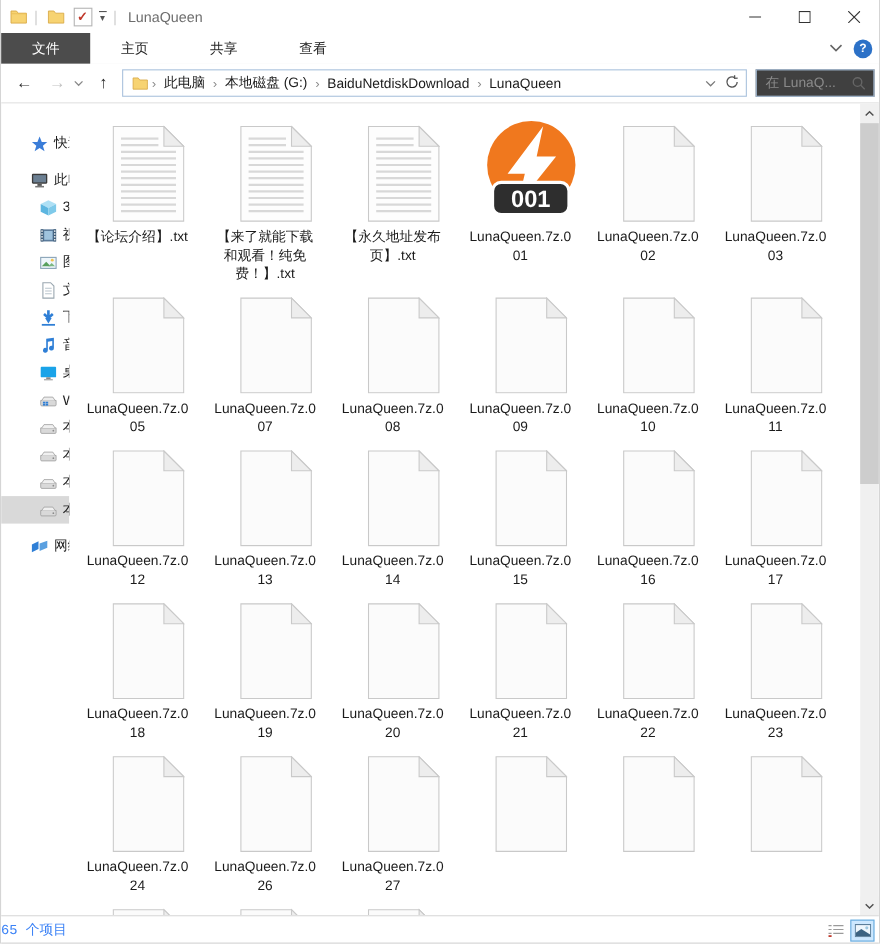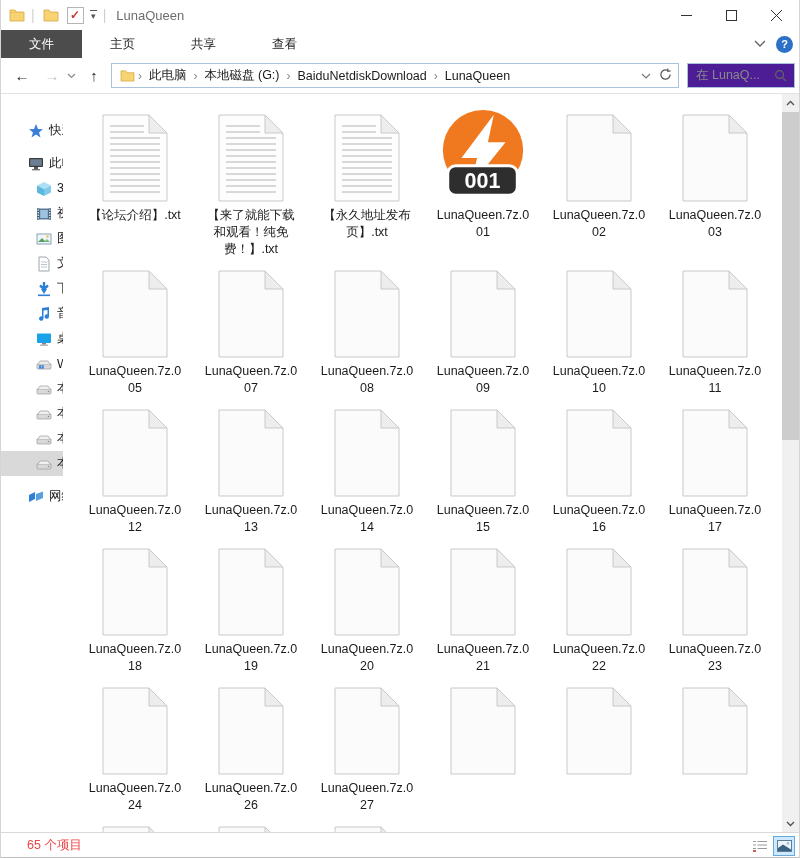--- a/index.html
+++ b/index.html
@@ -27,47 +27,47 @@
     display:flex;align-items:center;justify-content:center;}
   
   .navbar{position:absolute;top:58px;left:0;right:0;height:35px;background:#fff;border-bottom:1px solid #e2e2e2;}
   .nav-arrow{position:absolute;top:0;height:35px;display:flex;align-items:center;justify-content:center;font-size:15px;}
   .addr-box{position:absolute;left:110px;top:5px;width:568px;height:25px;border:1px solid #aac2dd;background:#fff;
     display:flex;align-items:center;box-sizing:border-box;}
   .crumbs{display:flex;align-items:center;gap:2px;padding-left:5px;flex:1;overflow:hidden;white-space:nowrap;}
   .crumb{padding:0 4px;color:#1b1b1b;}
   .crumb-sep{color:#8a8a8a;font-size:12px;padding:0 1px;}
   .addr-right{display:flex;align-items:center;gap:8px;padding-right:6px;}
-  .search-box{position:absolute;left:686px;top:5px;width:108px;height:25px;border:1px solid #aac2dd;background:#4c1d95;
+  .search-box{position:absolute;left:686px;top:5px;width:108px;height:25px;border:1px solid #aac2dd;background:#404040;
     display:flex;align-items:center;box-sizing:border-box;}
   .search-text{flex:1;color:#8a8a8a;padding-left:8px;white-space:nowrap;overflow:hidden;}
   
   .sidebar{position:absolute;top:94px;left:0;width:62px;bottom:26px;overflow:hidden;padding-top:24px;box-sizing:border-box;}
   .side-item{height:25px;display:flex;align-items:center;white-space:nowrap;}
   .side-item.lvl0{padding-left:26px;}
   .side-item.lvl1{padding-left:34px;}
   .side-item.sel{background:#d9d9d9;}
   .side-item.gap-before{margin-top:8px;}
   .side-ico{width:17px;height:17px;flex:0 0 17px;display:flex;align-items:center;justify-content:center;margin-right:5px;}
   .side-label{color:#1b1b1b;}
   
   .content{position:absolute;left:62px;top:94px;width:721px;bottom:26px;overflow:hidden;}
   .grid{display:flex;flex-wrap:wrap;padding:16px 0 0 14px;}
-  .cell{width:116px;margin-bottom:8px;display:flex;flex-direction:column;align-items:center;}
+  .cell{width:116px;margin-bottom:8px;display:flex;flex-direction:column;}
   .cell .icon-wrap{height:92px;display:flex;align-items:flex-end;justify-content:center;}
   .cell .fname{margin-top:5px;width:96px;text-align:center;word-break:break-all;line-height:17px;color:#1b1b1b;}
   
   .vscroll{position:absolute;top:94px;right:0;width:17px;bottom:26px;background:#f0f0f0;}
   .vs-btn{position:absolute;left:0;width:17px;height:17px;display:flex;align-items:center;justify-content:center;background:#f0f0f0;}
   .vs-up{top:0;} .vs-down{bottom:0;}
   .vs-thumb{position:absolute;left:0;width:17px;top:18px;height:328px;background:#cdcdcd;}
   
   .statusbar{position:absolute;left:0;right:0;bottom:0;height:26px;background:#fff;border-top:1px solid #d9d9d9;
     display:flex;align-items:center;box-sizing:border-box;}
-  .status-text{margin-left:26px;color:#ef4444;}
+  .status-text{margin-left:0;color:#3b82f6;font-family:Liberation Mono, monospace;}
   .status-views{position:absolute;right:4px;display:flex;align-items:center;gap:2px;}
   .view-btn{width:22px;height:20px;display:flex;align-items:center;justify-content:center;box-sizing:border-box;}
   .view-btn.sel{background:#cde8ff;border:1px solid #66aadd;}
   .window-bottom-border{position:absolute;left:0;right:0;bottom:0;height:1px;background:#bdbdbd;}
 </style>
 </head>
 <body>
 
 <div class="window">
 

